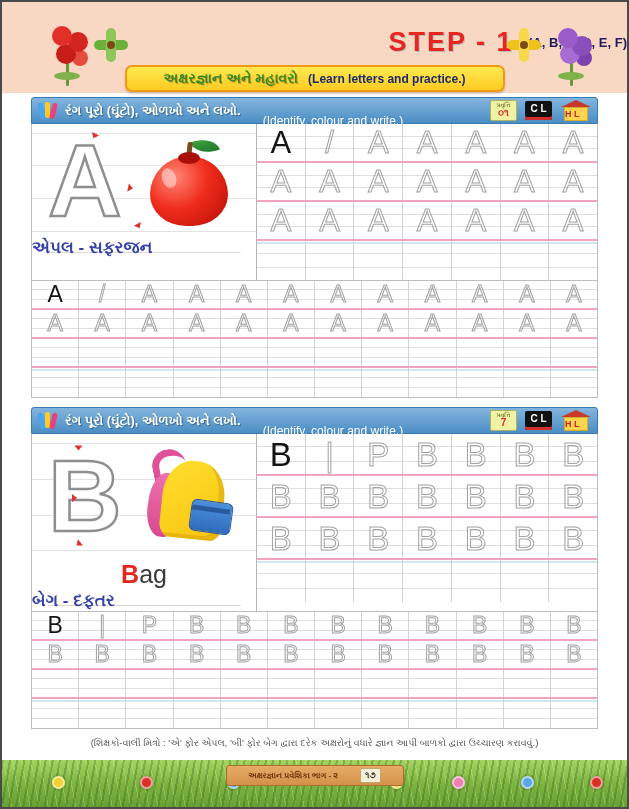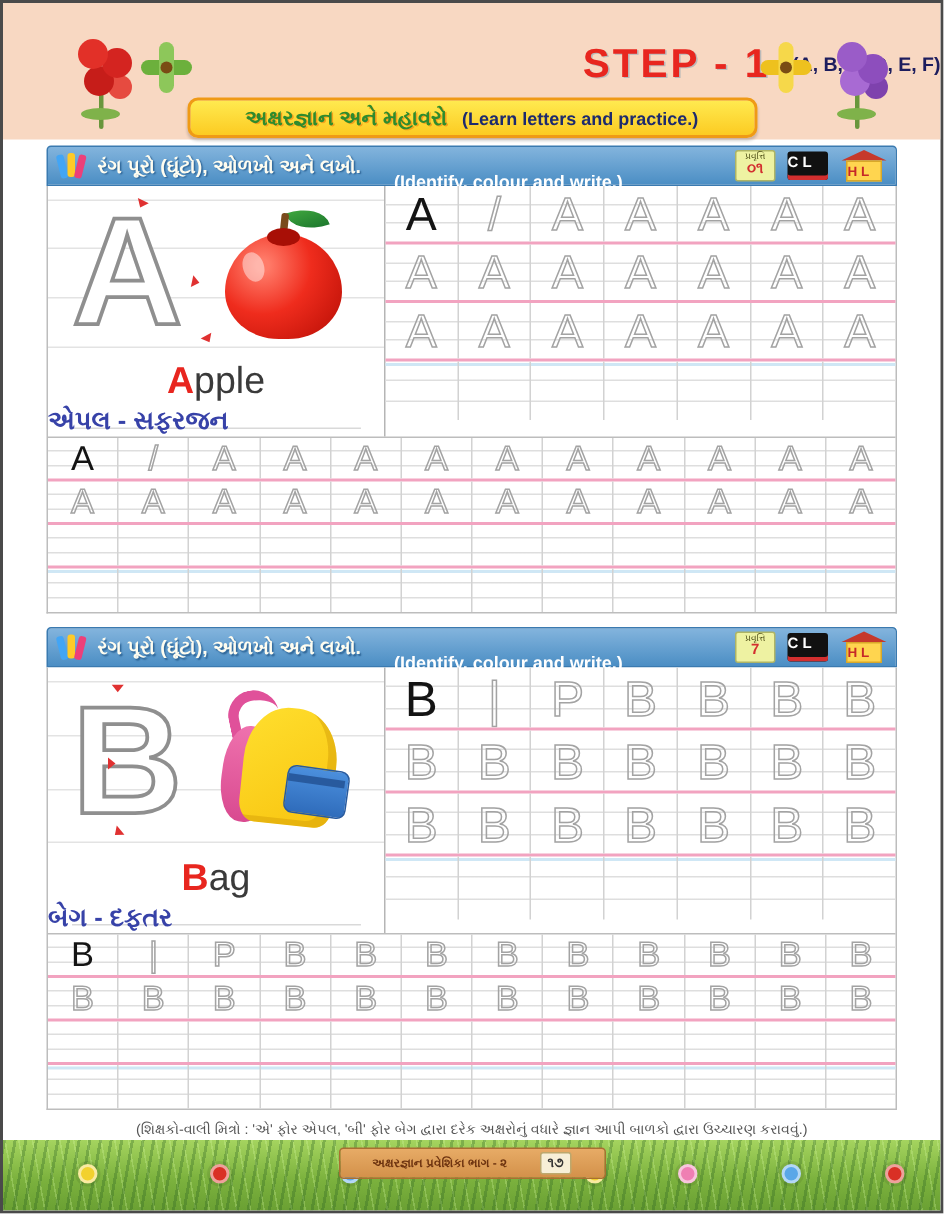--- a/index.html
+++ b/index.html
@@ -43,33 +43,33 @@
                   border-radius:50%; background:#7a4c14; }
 
   
   .content{ padding:0 29px; }
   .wsection{ margin-top:4px; }
   .wsection.second{ margin-top:9px; }
   .s-header{ height:27px; background:linear-gradient(#83b4dd,#4b8ec4);
              border:1px solid #3a7ab0; border-radius:3px 3px 0 0;
              display:flex; align-items:center; padding:0 5px; gap:8px; }
   .s-guj{ font-size:13px; font-weight:bold; color:#fffdf0; text-shadow:1px 1px 1px #2d6496; }
-  .s-eng{ font-size:12px; font-weight:bold; color:#ffffff; margin-left:14px;margin-top:20px; }
+  .s-eng{ font-size:12px; font-weight:normal; color:#ffffff; margin-left:14px;margin-top:20px; }
   .s-spacer{ flex:1; }
   .crayons{ width:20px; height:20px; position:relative; }
   .crayons i{ position:absolute; width:5px; height:16px; border-radius:2px; display:block; }
   .crayons i:nth-child(1){ left:2px; top:2px; background:#42a5f5; transform:rotate(-14deg); }
   .crayons i:nth-child(2){ left:8px; top:1px; background:#ffca28; }
   .crayons i:nth-child(3){ left:14px; top:2px; background:#ec407a; transform:rotate(14deg); }
   .badge-activity{ width:27px; height:21px; background:#eef2a2; border:1px solid #aeb465;
                    border-radius:2px; text-align:center; line-height:1; padding-top:1px; }
   .badge-activity .lbl{ font-size:6px; color:#4c4c14; display:block; }
   .badge-activity .num{ font-size:10px; font-weight:bold; color:#d32f2f; display:block; }
   .badge-cl{ width:27px; height:19px; background:#111; color:#fff; font-size:10px;
-             font-weight:bold; line-height:16px; border-radius:2px;
+             font-weight:bold; text-align:center; line-height:16px; border-radius:2px;
              box-shadow:inset 0 -3px 0 #d32f2f; }
   .badge-hl{ width:32px; height:21px; position:relative; }
   .badge-hl .roof{ position:absolute; left:1px; top:0; width:0; height:0;
       border-left:15px solid transparent; border-right:15px solid transparent;
       border-bottom:7px solid #c6392b; }
   .badge-hl .house{ position:absolute; left:4px; top:7px; width:24px; height:14px;
       background:#ffd54f; border:1px solid #d8a829; font-size:9px; font-weight:bold;
       color:#c62828; line-height:12px; }
 
   .s-body{ border:1px solid #bdbdbd; border-top:none; background:#fff; }
@@ -231,23 +231,20 @@
               <span class="stroke-arrow" style="left:96px;top:58px;transform:rotate(12deg)"></span>
               <span class="stroke-arrow" style="left:104px;top:96px;transform:rotate(62deg)"></span>
               <div class="apple">
                 <span class="leaf"></span>
                 <span class="stem"></span>
                 <span class="body"></span>
                 <span class="dip"></span>
                 <span class="shine"></span>
               </div>
             </div>
-            <div class="word-line">
-              <span class="word-first">A</span><span>pple</span>
-            </div>
             <div class="guj-line">એપલ - સફરજન</div>
           </div>
           <div class="trace-grid rows39">
               <div class="t-row">
                 <div class="t-cell">
                   <span class="t-letter solid">A</span>
                 </div>
                 <div class="t-cell">
                   <span class="t-letter dotted">/</span>
                 </div>

